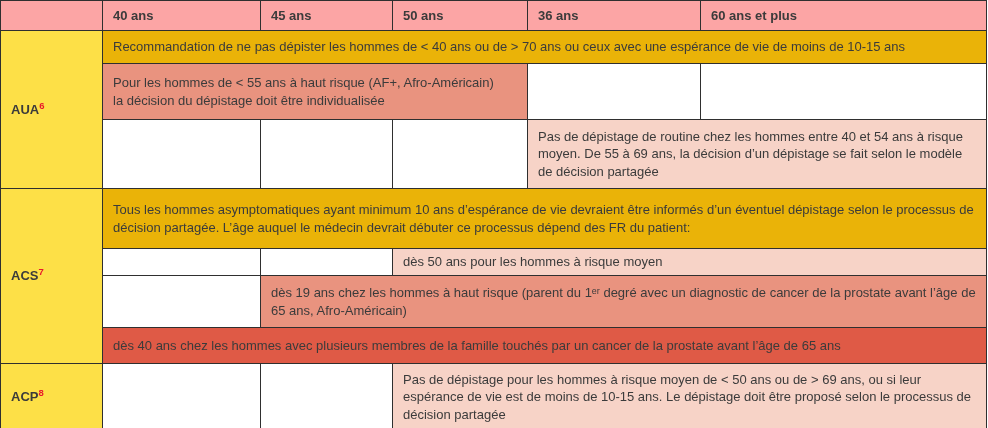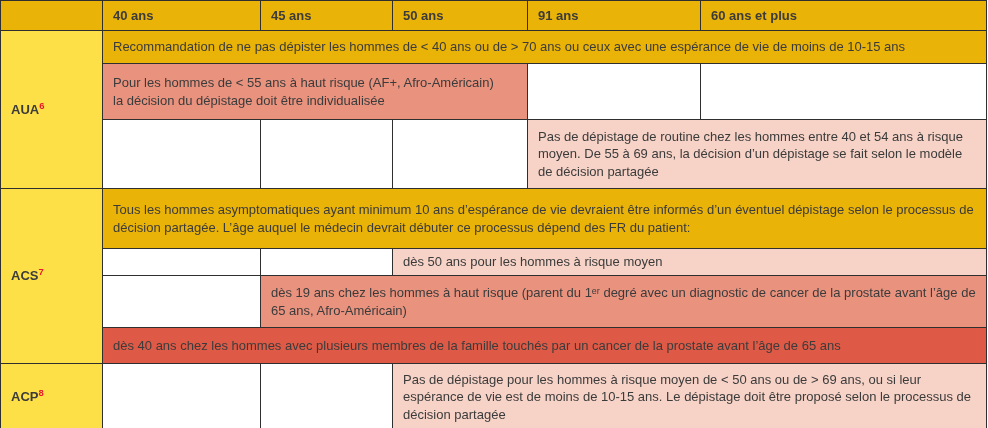--- a/index.html
+++ b/index.html
@@ -22,21 +22,21 @@
   table.reco th, table.reco td {
     border: 1px solid #2f2f2f;
     padding: 3px 10px;
     font-size: 13px;
     line-height: 1.32;
     color: #3b3b3b;
     vertical-align: middle;
     overflow: hidden;
   }
   th.hdr {
-    background: #eab308;
+    background: #fca5a5;
     text-align: left;
     font-weight: bold;
     color: #1d1d1d;
     font-size: 13.5px;
     padding-left: 13px;
   }
   td.org {
     background: #fde047;
     font-weight: bold;
     color: #000000;
@@ -71,21 +71,21 @@
       <col style="width:173px">
       <col style="width:286px">
     </colgroup>
 
     <tbody>
         <tr style="height:30px">
       <th class="hdr"></th>
       <th class="hdr">40 ans</th>
       <th class="hdr">45 ans</th>
       <th class="hdr">50 ans</th>
-      <th class="hdr">91 ans</th>
+      <th class="hdr">36 ans</th>
       <th class="hdr">60 ans et plus</th>
     </tr>
 
     <tr style="height:33px">
       <td class="org" rowspan="3"><span>AUA</span><sup>6</sup></td>
       <td class="white-cell" colspan="5">Recommandation de ne pas dépister les hommes de &lt; 40 ans ou de &gt; 70 ans ou ceux avec une espérance de vie de moins de 10-15 ans</td>
     </tr>
     <tr style="height:56px">
       <td class="medium-cell prewrap" colspan="3">Pour les hommes de &lt; 55 ans à haut risque (AF+, Afro-Américain)
 la décision du dépistage doit être individualisée</td>

